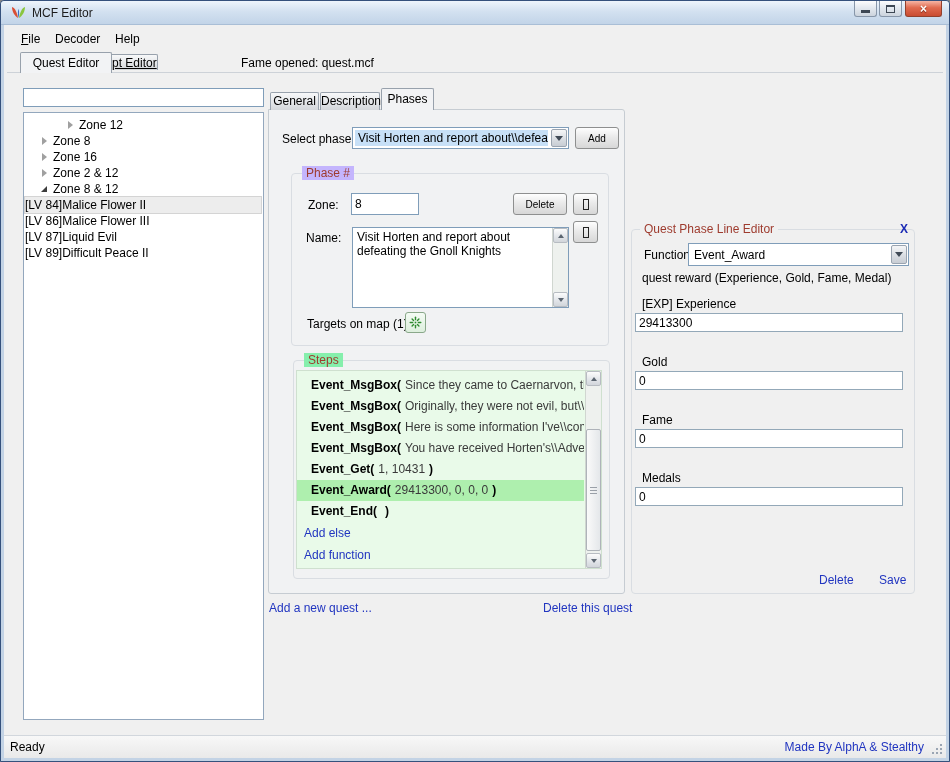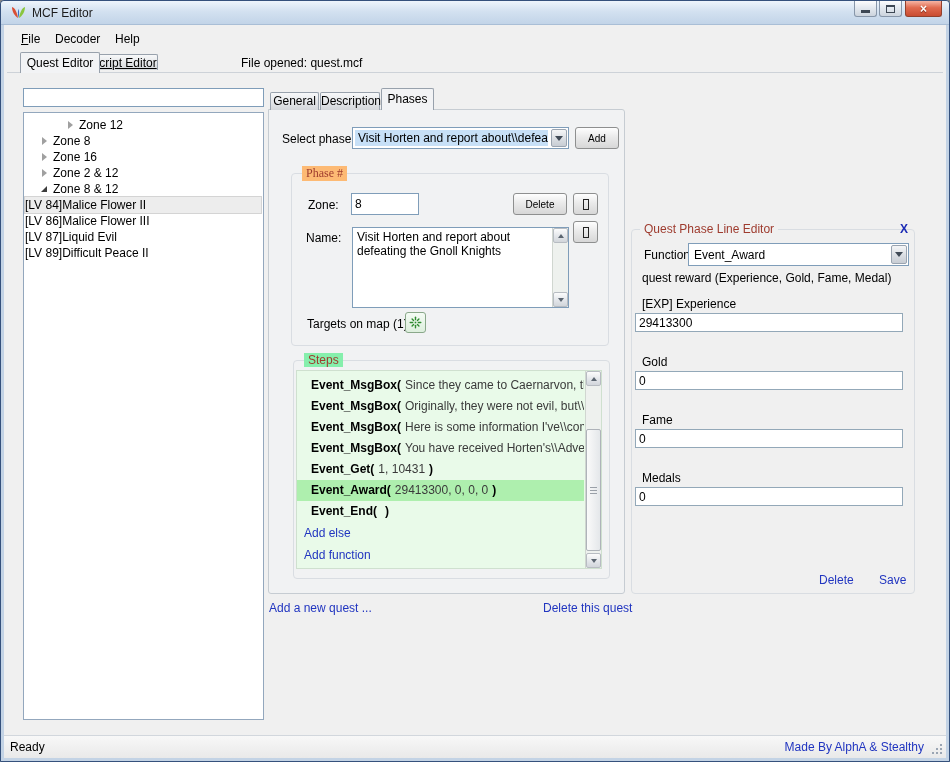--- a/index.html
+++ b/index.html
@@ -114,25 +114,25 @@
       </div>
   </div>
 
   <div class="abs" style="left:3px;top:24px;right:3px;bottom:3px;background:#f0f0f0;"></div>
 
   <span class="abs menu-item ul-first" style="left:16px;">File</span>
   <span class="abs menu-item" style="left:50px;">Decoder</span>
   <span class="abs menu-item" style="left:110px;">Help</span>
 
   <div class="abs hline" style="left:6px;right:6px;top:71px;"></div>
-  <div class="abs tab active" style="left:19px;top:51px;width:80px;height:21px;line-height:20px;">
+  <div class="abs tab active" style="left:19px;top:51px;width:92px;height:21px;line-height:20px;">
     <span>Quest Editor</span></div>
   <div class="abs tab" style="left:89px;top:53px;width:68px;height:16px;line-height:17px;z-index:1;text-decoration:underline;">
     <span>Script Editor</span></div>
-  <span class="abs lbl" style="left:240px;top:55px;">File opened: quest.mcf</span>
+  <span class="abs lbl" style="left:240px;top:55px;">Fame opened: quest.mcf</span>
 
   <input class="abs tbox" style="left: 22px; top: 87px; width: 241px; height: 19px;" value="">
   <div class="abs" style="left:22px;top:111px;width:241px;height:608px;background:#fff;border:1px solid #93a7bd;"></div>
 
   <div class="abs trow" style="top:116px;padding-left:26px;">
     <span class="tw">
         <span class="tw-c"></span>
       </span>
     <span>Zone 12</span>
     </div>
@@ -186,21 +186,21 @@
     <span class="sel" style="background:#c7e0f7;right:20px;">Visit Horten and report about\\defeating</span>
     <span class="dd">
         <span class="arr-down"></span>
       </span>
   </div>
   <div class="abs btn" style="left:574px;top:126px;width:44px;height:22px;">
     <span>Add</span>
     </div>
 
   <div class="abs groupbox" style="left:290px;top:172px;width:318px;height:173px;">
-    <span class="gb-label" style="background:#fdba74;font-family:Liberation Serif, serif;">Phase #</span>
+    <span class="gb-label" style="background:#c4b5fd;">Phase #</span>
   </div>
   <span class="abs lbl" style="left:307px;top:197px;">Zone:</span>
   <input class="abs tbox" style="left: 350px; top: 192px; width: 68px; height: 22px;" value="8">
   <div class="abs btn" style="left:512px;top:192px;width:54px;height:22px;">
     <span>Delete</span>
     </div>
   <div class="abs btn" style="left:572px;top:192px;width:25px;height:22px;">
     <span class="boxglyph"></span>
     </div>
   <div class="abs btn" style="left:572px;top:220px;width:25px;height:22px;">

